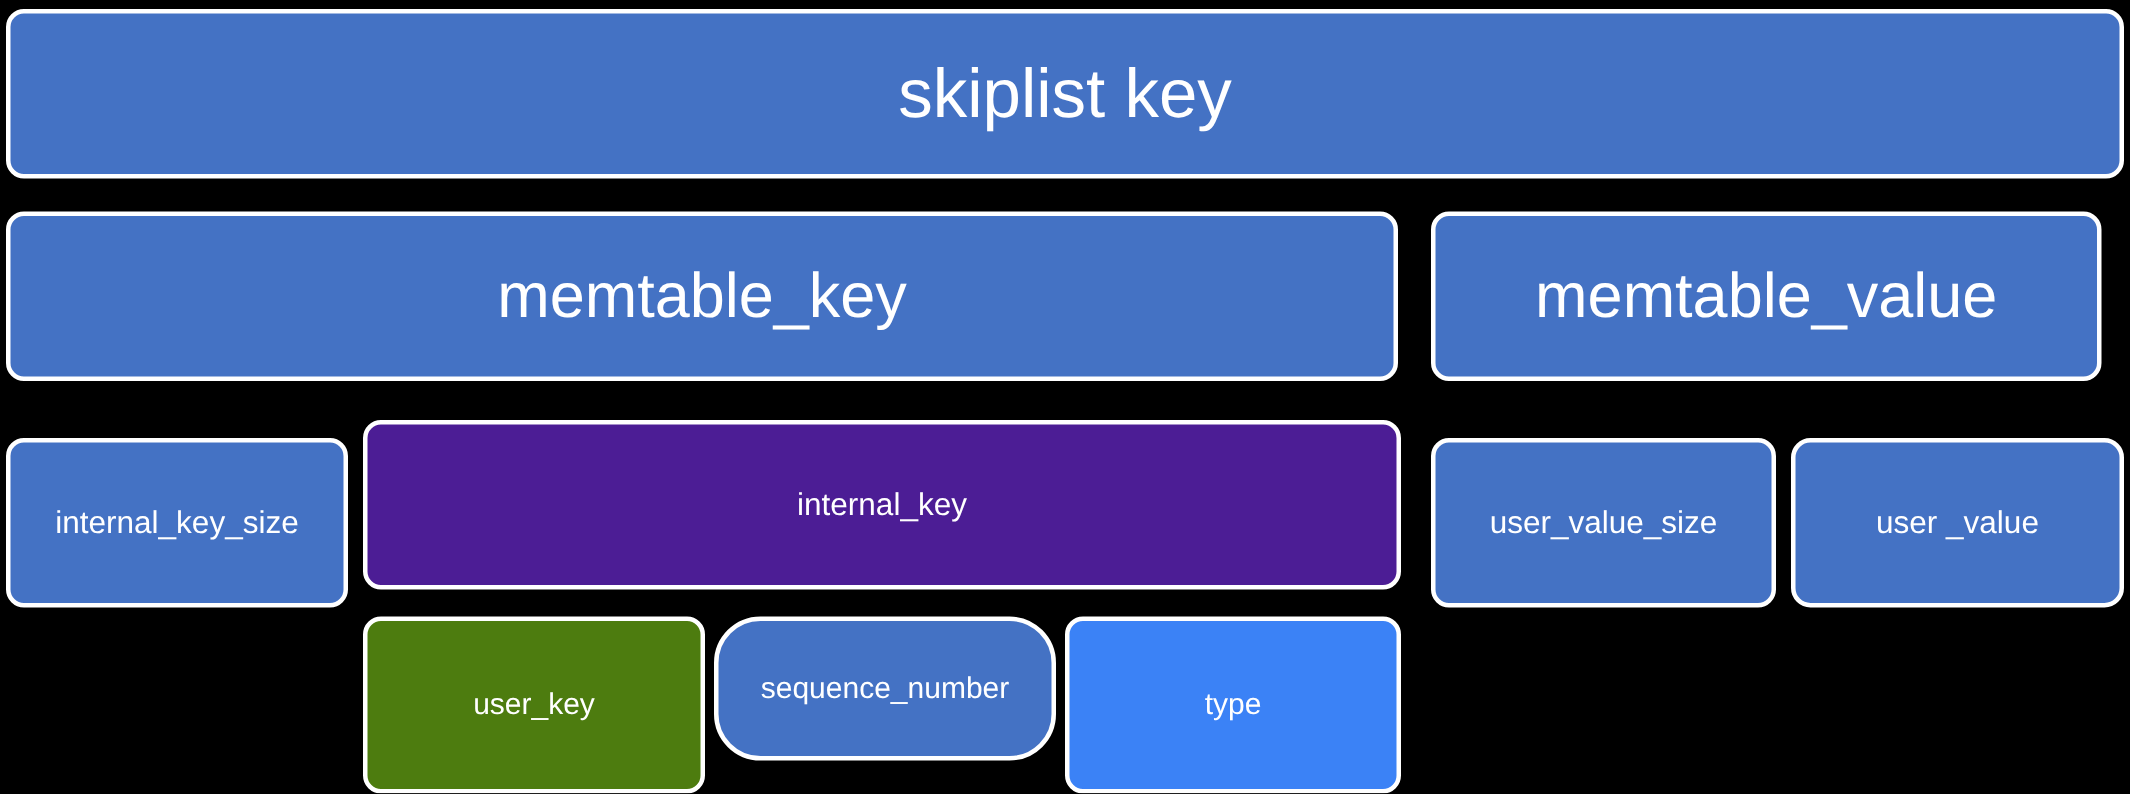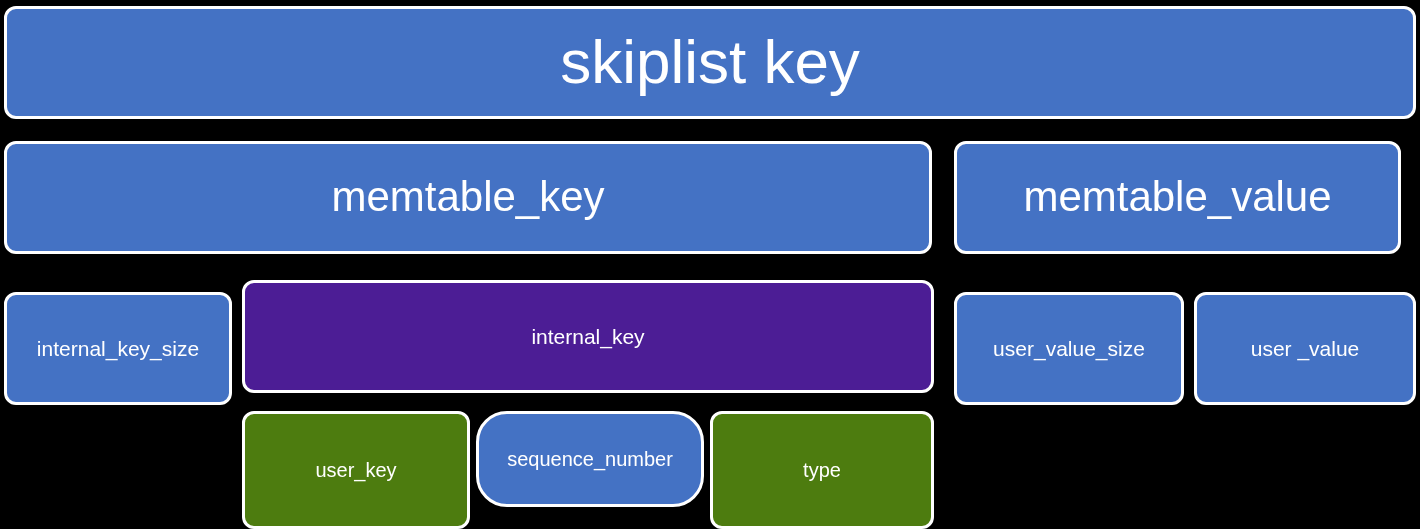--- a/index.html
+++ b/index.html
@@ -23,21 +23,21 @@
     box-sizing: border-box;
     display: flex;
     align-items: center;
     justify-content: center;
     color: #FFFFFF;
     text-align: center;
     line-height: 1.1;
     white-space: nowrap;
     overflow: hidden;
   }
-  .lvl1 { font-size: 62px; }
+  .lvl1 { font-size: 46px; }
   .lvl2 { font-size: 42px; }
   .lvl3 { font-size: 21px; margin-top: 16px; }
   .lvl4 { font-size: 20px; }
   .label { pointer-events: none; }
 </style>
 </head>
 <body>
 
 <div id="diagram" style="width: 1420px; height: 529px; background: rgb(0, 0, 0);">
     <div class="box lvl1" style="left: 4px; top: 6px; width: 1412px; height: 113px; background: rgb(68, 114, 196); border-color: rgb(255, 255, 255); color: rgb(255, 255, 255);">
@@ -51,25 +51,25 @@
     </div>
     <div class="box lvl3" style="left: 4px; top: 276px; width: 228px; height: 113px; background: rgb(68, 114, 196); border-color: rgb(255, 255, 255); color: rgb(255, 255, 255);">
       <span class="label">internal_key_size</span>
     </div>
     <div class="box lvl3" style="left: 242px; top: 264px; width: 692px; height: 113px; background: #4c1d95; border-color: rgb(255, 255, 255); color: rgb(255, 255, 255);">
       <span class="label">internal_key</span>
     </div>
     <div class="box lvl3" style="left: 954px; top: 276px; width: 230px; height: 113px; background: rgb(68, 114, 196); border-color: rgb(255, 255, 255); color: rgb(255, 255, 255);">
       <span class="label">user_value_size</span>
     </div>
-    <div class="box lvl3" style="left: 1194px; top: 276px; width: 222px; height: 113px; background: rgb(68, 114, 196); border-color: rgb(255, 255, 255); color: rgb(255, 255, 255);">
+    <div class="box lvl3" style="left: 1194px; top: 276px; width: 222px; height: 113px; background: rgb(68, 114, 196); border-color: rgb(255, 255, 255); color: rgb(255, 255, 255); border-radius: 13px;">
       <span class="label">user _value</span>
     </div>
     <div class="box lvl4" style="left: 242px; top: 411px; width: 228px; height: 118px; background: #4d7c0f; border-color: rgb(255, 255, 255); color: rgb(255, 255, 255);">
       <span class="label">user_key</span>
     </div>
     <div class="box lvl4" style="left: 476px; top: 411px; width: 228px; height: 96px; background: rgb(68, 114, 196); border-color: rgb(255, 255, 255); color: rgb(255, 255, 255); border-radius: 31px;">
       <span class="label">sequence_number</span>
     </div>
-    <div class="box lvl4" style="left: 710px; top: 411px; width: 224px; height: 118px; background: #4d7c0f; border-color: rgb(255, 255, 255); color: rgb(255, 255, 255);">
+    <div class="box lvl4" style="left: 710px; top: 411px; width: 224px; height: 118px; background: #3b82f6; border-color: rgb(255, 255, 255); color: rgb(255, 255, 255);">
       <span class="label">type</span>
     </div>
   </div>
 
 </body></html>

